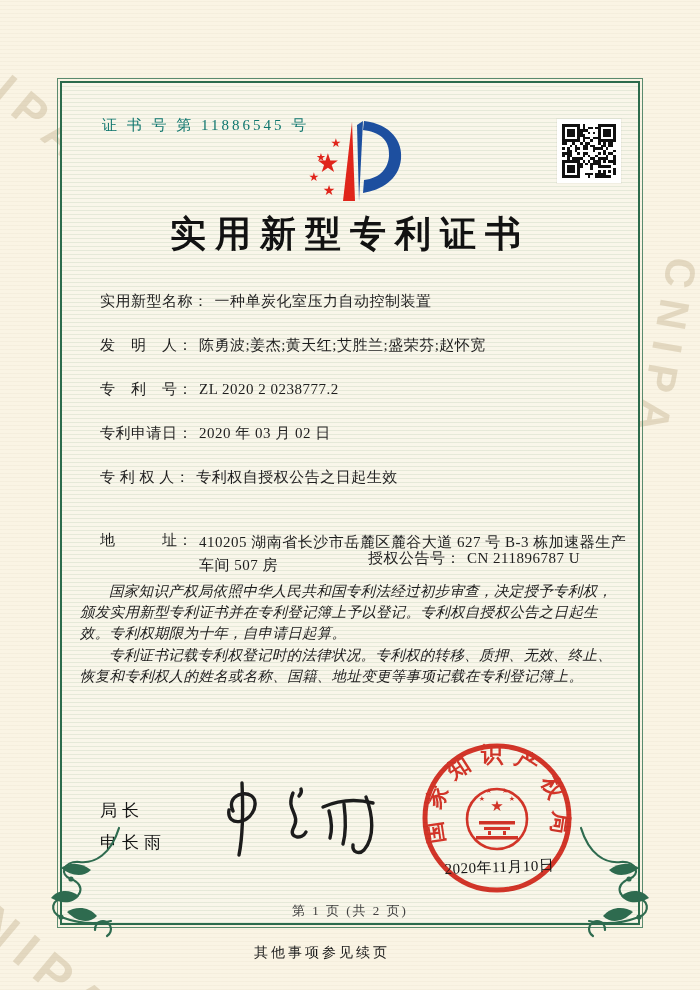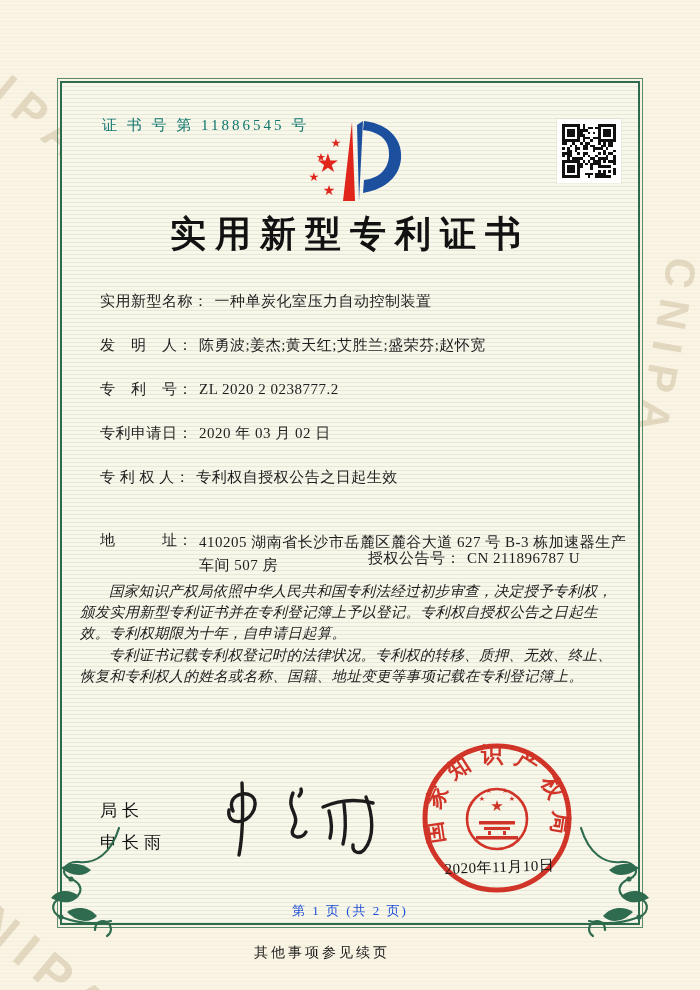--- a/index.html
+++ b/index.html
@@ -61,21 +61,21 @@
     font-style:italic;letter-spacing:.3px;
   }
   .director-title{left:100px;top:799px;font-size:17px;letter-spacing:5px;color:#151515;}
   .director-name{left:100px;top:831px;font-size:17px;letter-spacing:5px;color:#151515;}
   .sig{left:205px;top:775px;width:200px;height:95px;}
   .seal{left:412px;top:733px;width:170px;height:170px;mix-blend-mode:multiply;opacity:.93;z-index:3;}
   .seal-date{
     left:432px;top:858px;width:135px;text-align:center;font-size:15px;color:#141414;
     transform:rotate(-2deg);z-index:4;letter-spacing:.5px;
   }
-  .page-num{left:0;top:902px;width:700px;text-align:center;font-size:13px;letter-spacing:2px;color:#1d4ed8;}
+  .page-num{left:0;top:902px;width:700px;text-align:center;font-size:13px;letter-spacing:2px;color:#404040;}
   .cont-note{left:0;top:944px;width:644px;text-align:center;font-size:14px;letter-spacing:3px;color:#1c1c1c;}
   .flourish{z-index:3;}
   .flourish-bl{left:34px;top:826px;width:92px;height:120px;}
   .flourish-br{left:574px;top:826px;width:92px;height:120px;transform:scaleX(-1);}
 </style>
 </head>
 <body>
 
 <div class="wm wm1">CNIPA</div>
 <div class="wm wm2">CNIPA</div>

